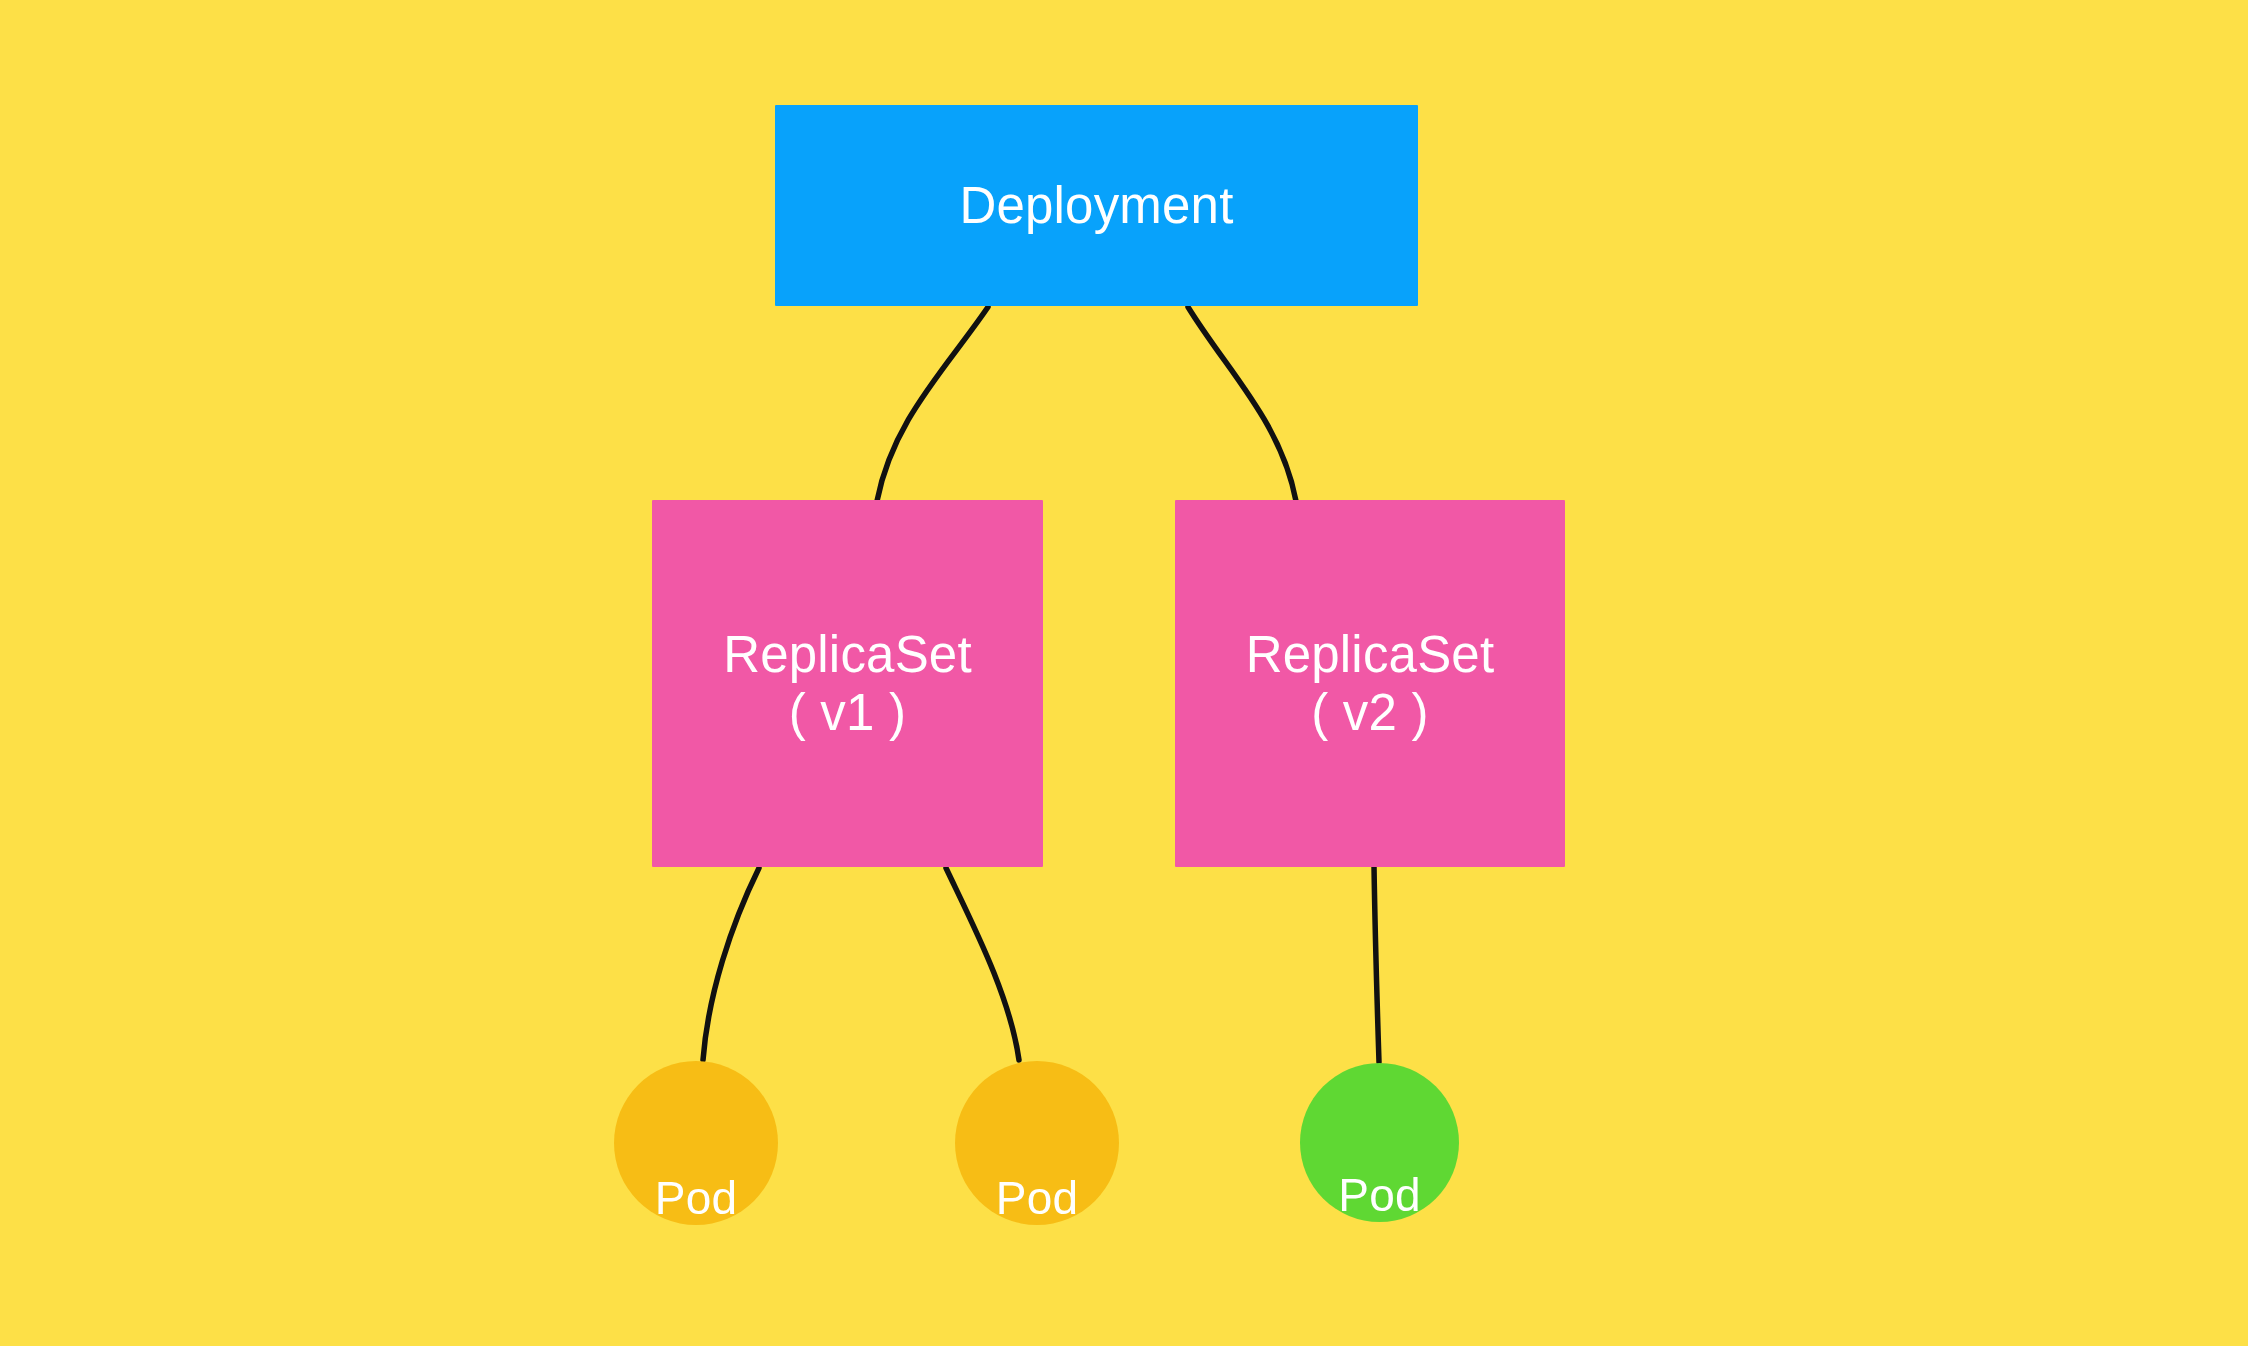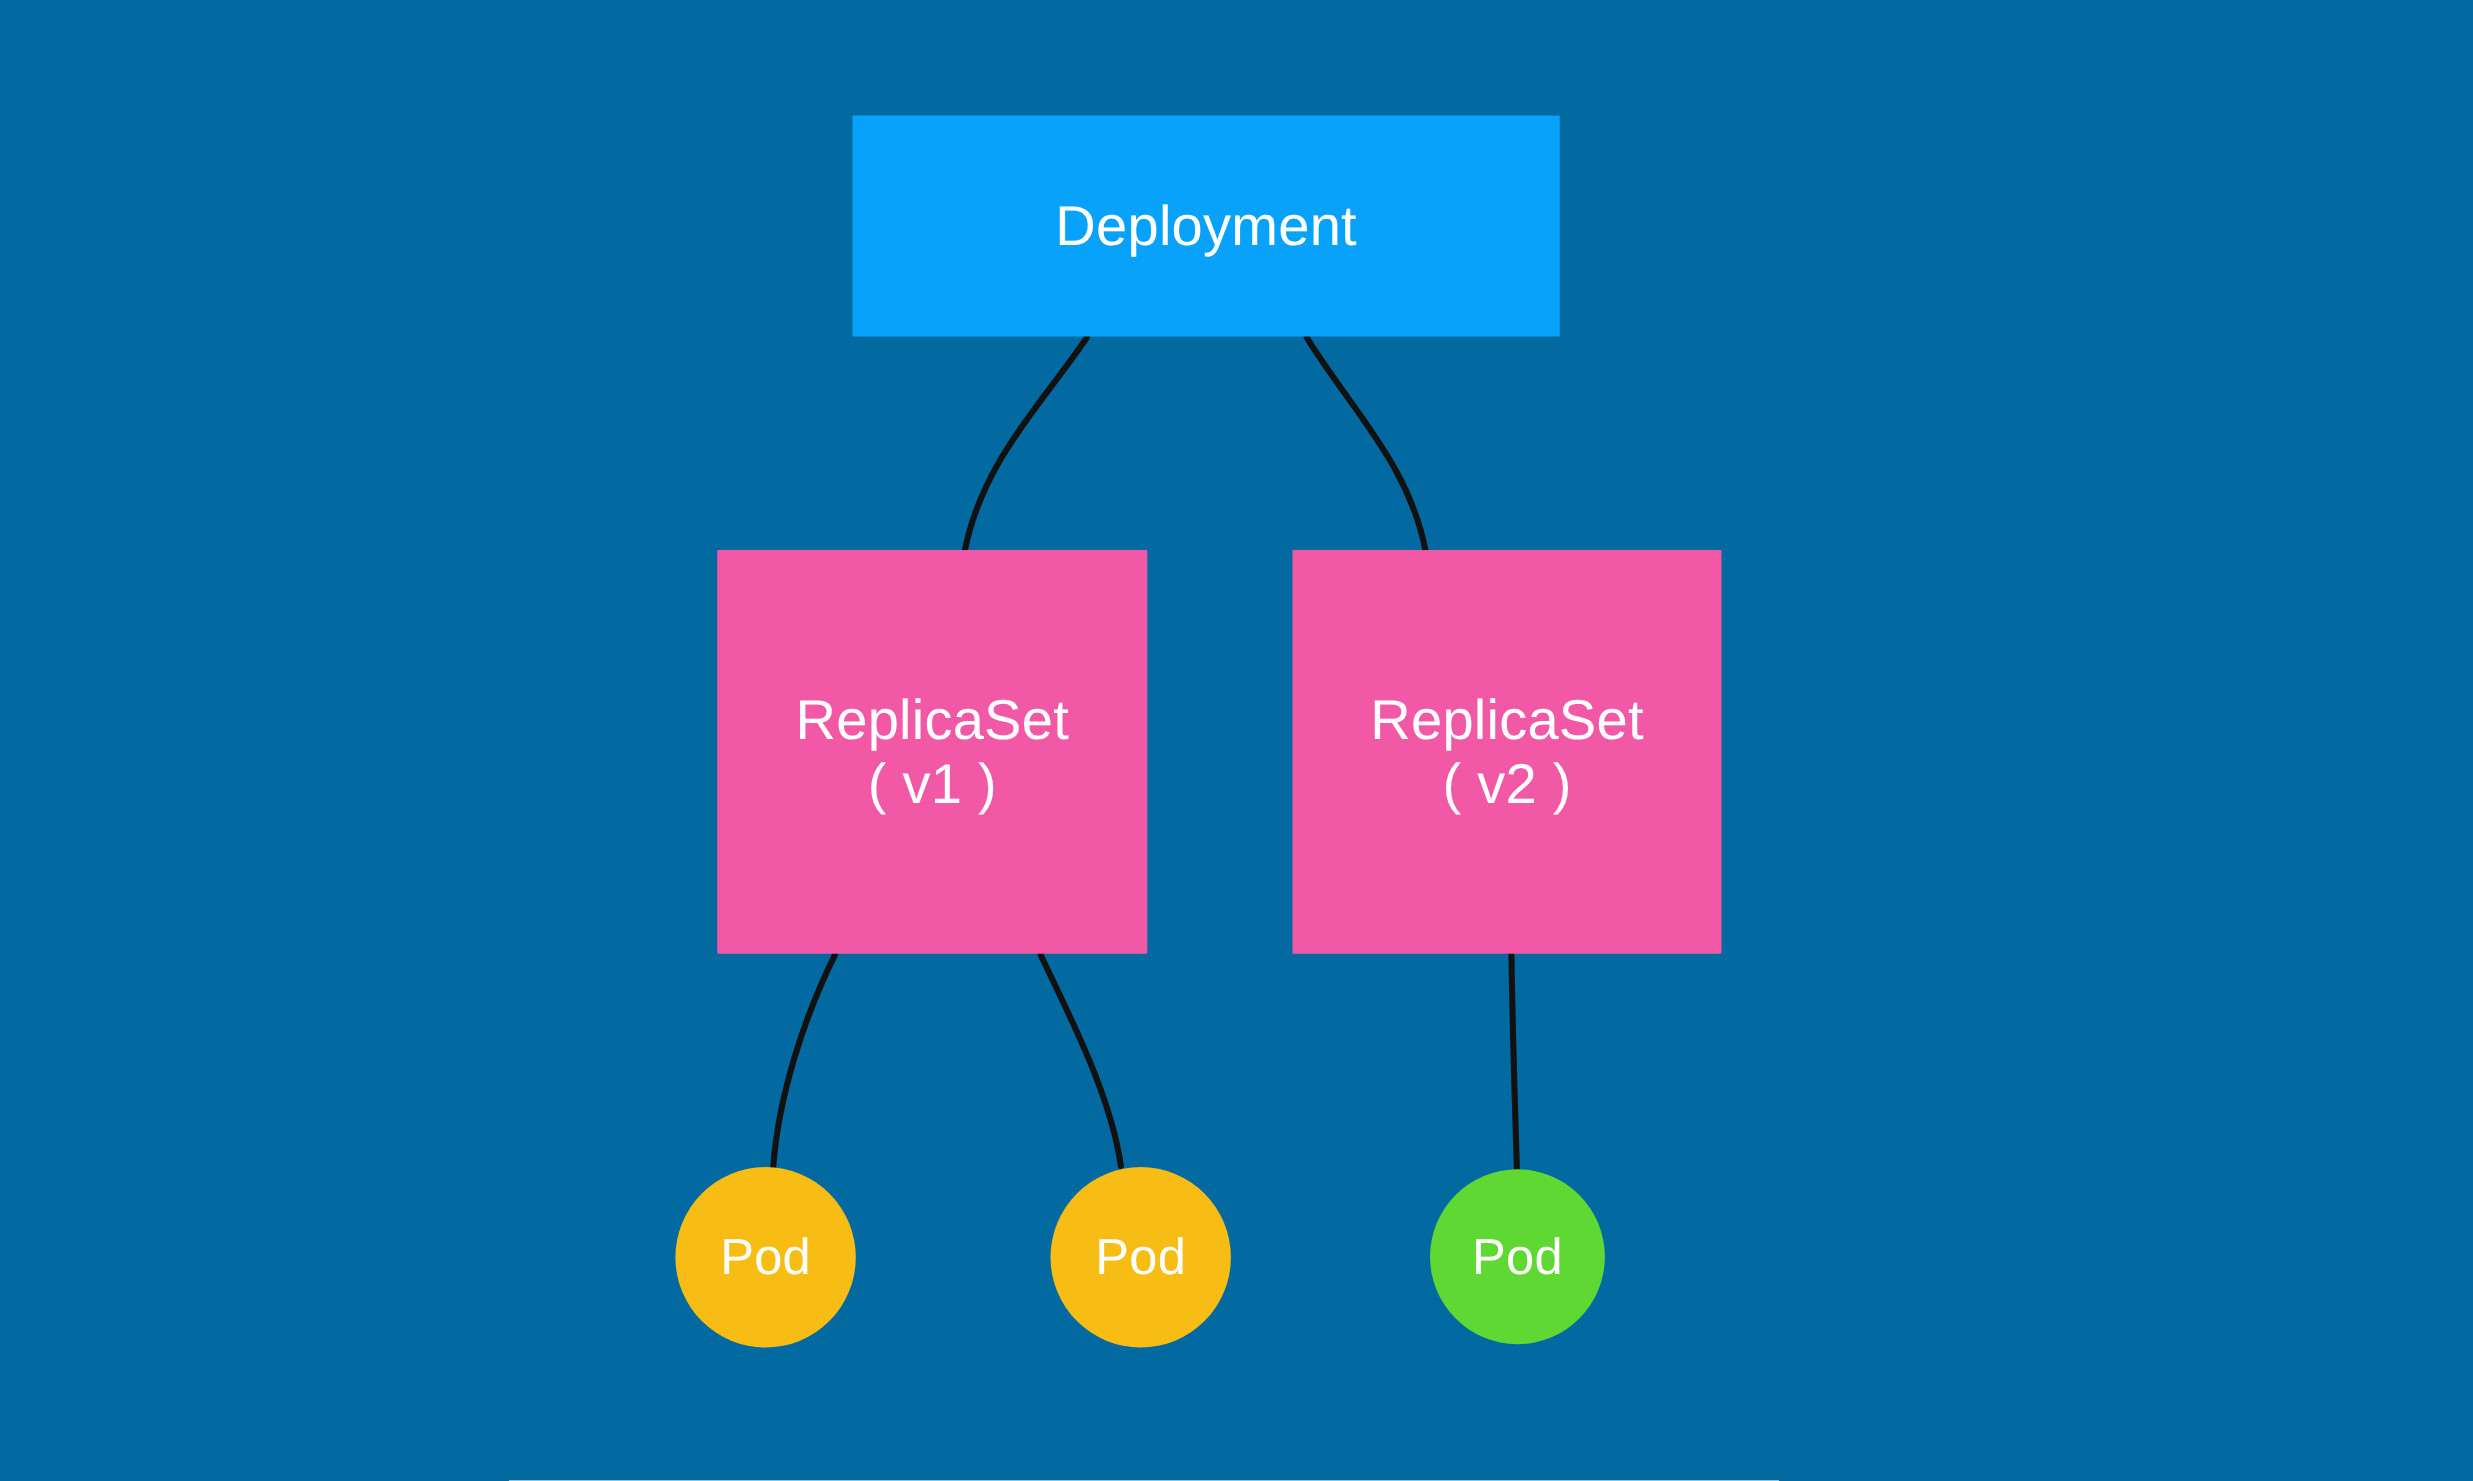--- a/index.html
+++ b/index.html
@@ -8,21 +8,21 @@
     background: #ffffff;
   }
   body {
     font-family: "Liberation Sans", sans-serif;
     -webkit-font-smoothing: antialiased;
   }
   #canvas {
     position: relative;
     width: 2248px;
     height: 1346px;
-    background: #0369a1;
+    background: #fde047;
     overflow: hidden;
   }
   #edges {
     position: absolute;
     left: 0;
     top: 0;
     width: 2248px;
     height: 1346px;
     pointer-events: none;
   }
@@ -35,20 +35,21 @@
     color: #ffffff;
     line-height: 1.12;
     letter-spacing: 0.2px;
     user-select: none;
   }
   .node-box {
     border-radius: 1px;
   }
   .node-circle {
     border-radius: 50%;
+    align-items: flex-end;
   }
   .node-label {
     white-space: pre-line;
     display: block;
   }
 
   
   #node-deployment {
     left: 775px;
     top: 105px;

